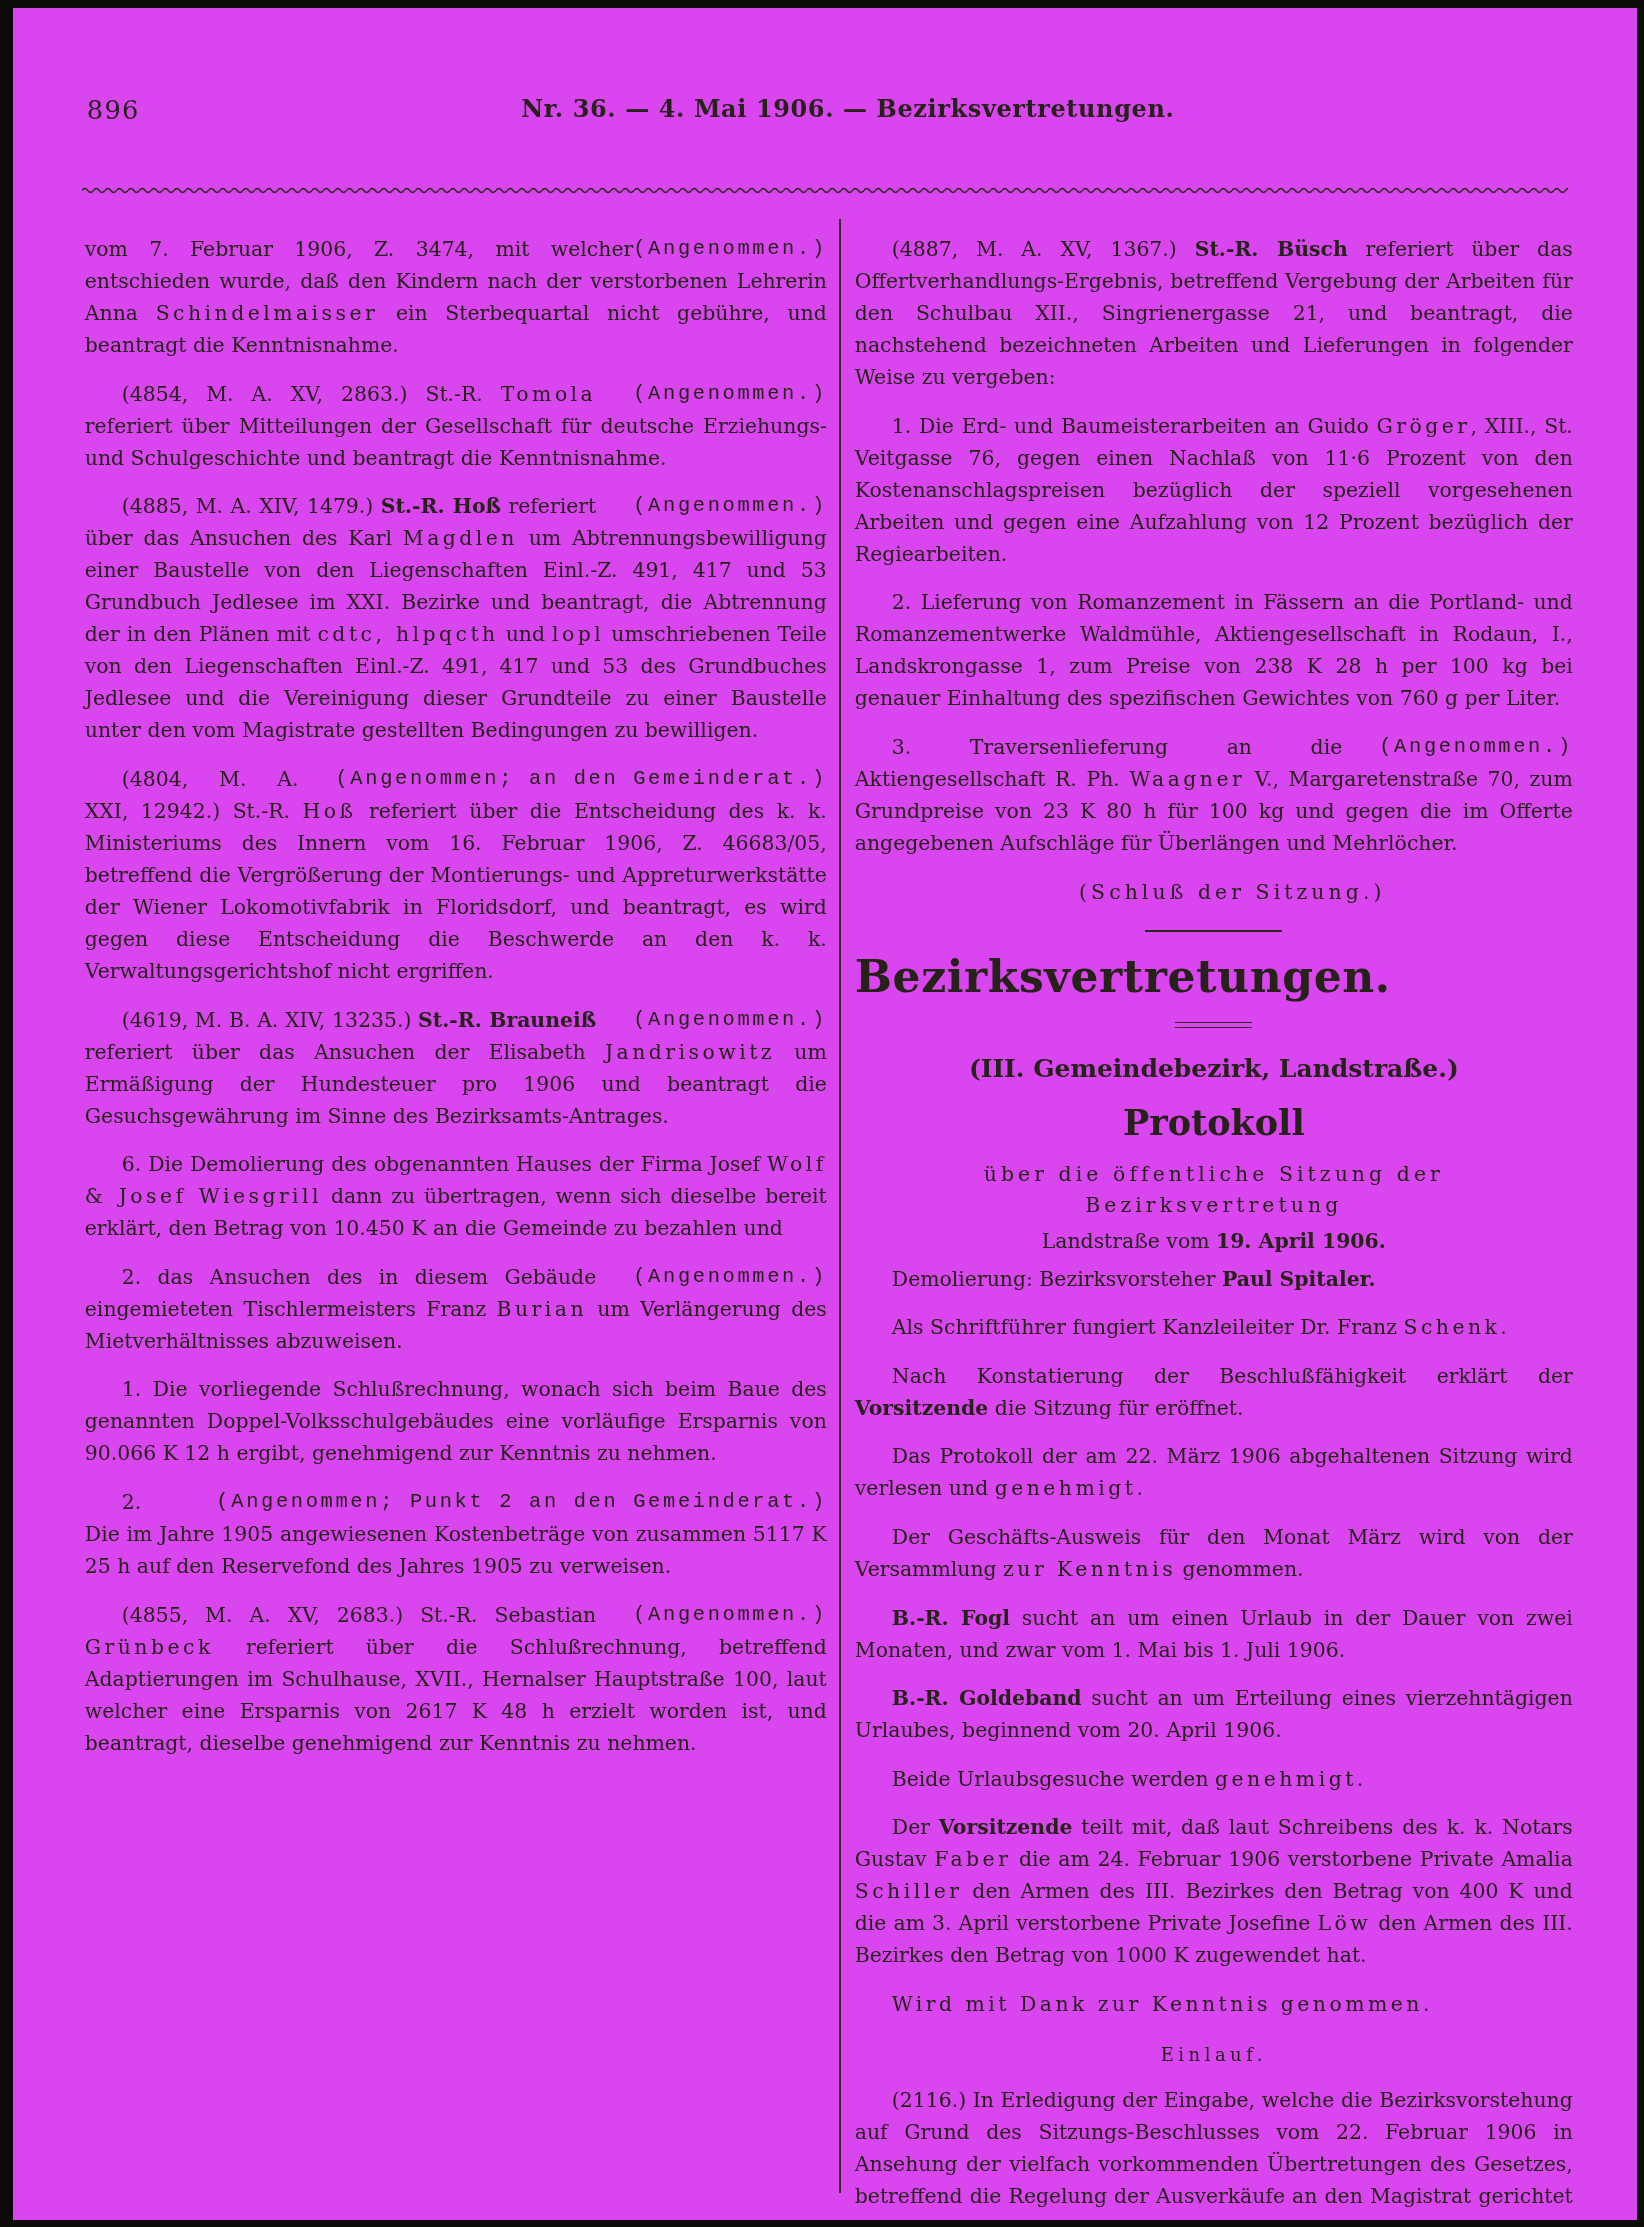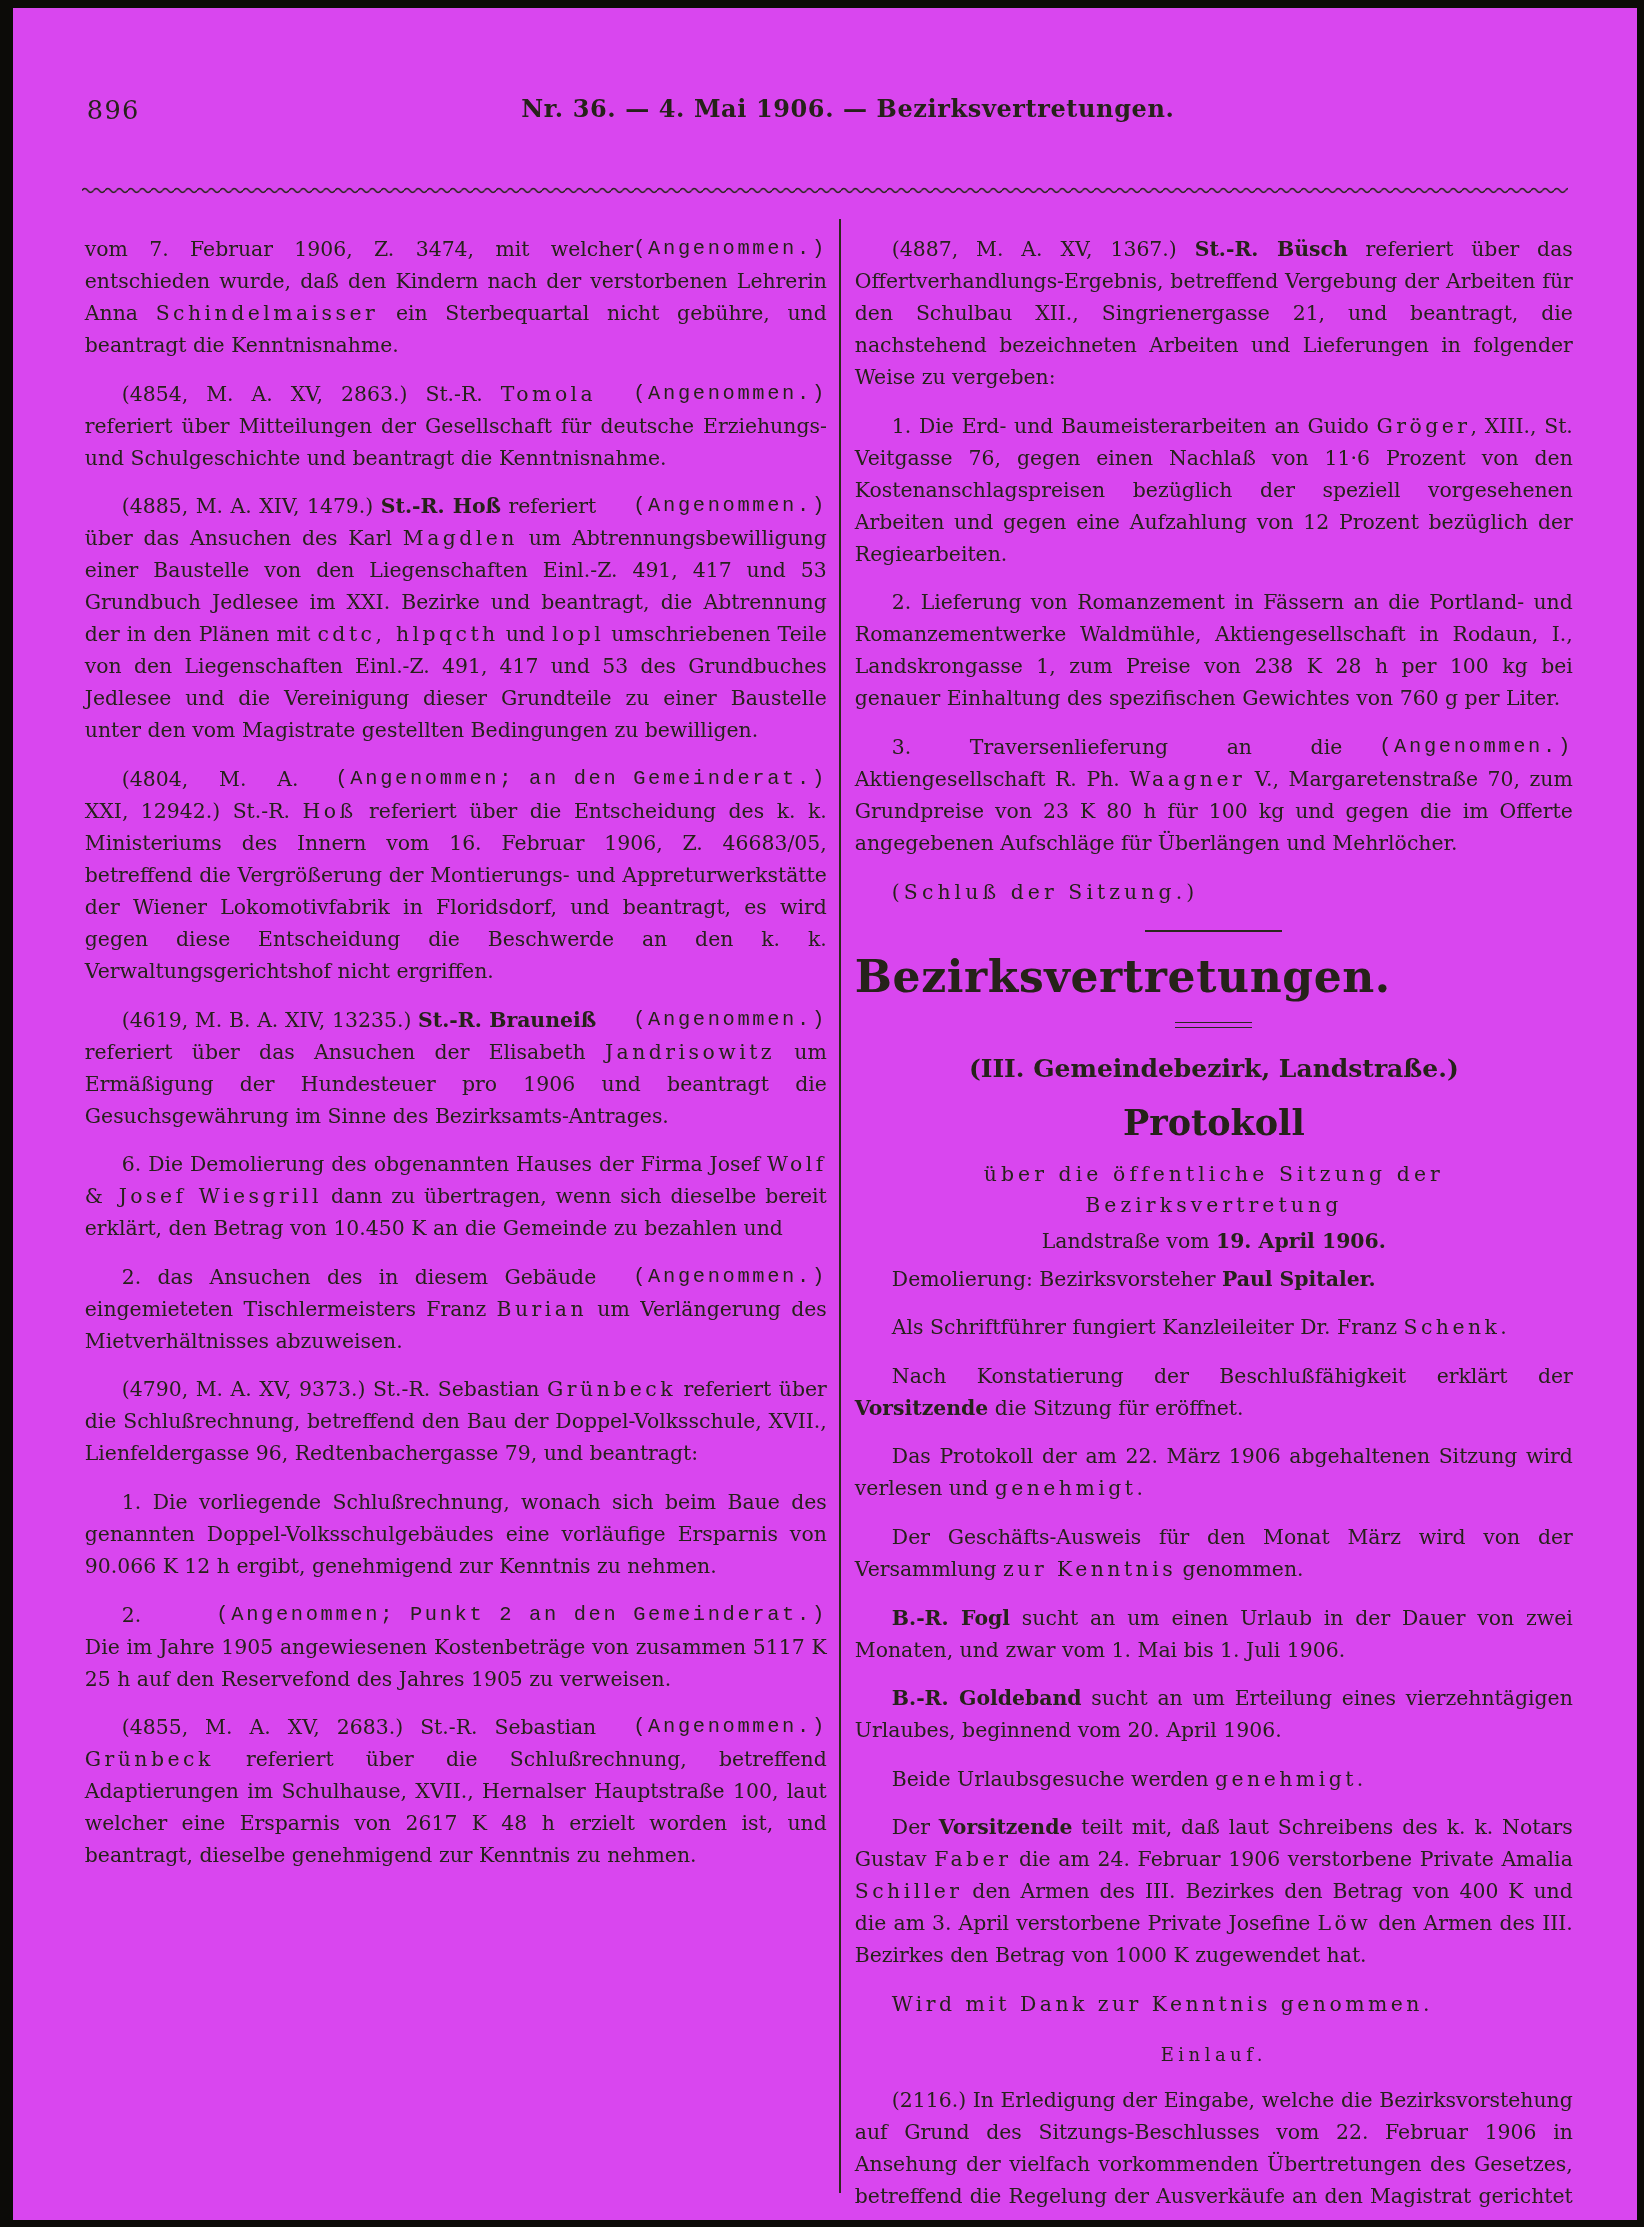--- a/index.html
+++ b/index.html
@@ -45,21 +45,21 @@
     text-align: justify; text-indent: 37px;
   }
   .noindent { text-indent: 0; }
   .sperr { letter-spacing: 0.17em; }
   .bold  { font-weight: bold; }
   .tail  { float: right; letter-spacing: 0.13em; font-family: Liberation Mono, monospace; }
 
   .schluss {
     font-size: 20.4px; line-height: 32px;
     text-indent: 37px; letter-spacing: 0.2em;
-    margin-bottom: 3.8px; text-align: left;
+    margin-bottom: 3.8px; text-align: center;
   }
   .rule-short {
     width: 137px; border-top: 2.6px solid #2b271e;
     margin: 22px auto 3.8px auto; height: 0;
   }
   .h-big {
     font-size: 44px; font-weight: bold; text-align: left;
     text-indent: 0; margin: 19px 0 20px 0; letter-spacing: 0.6px;
   }
   .rule-double {
@@ -106,21 +106,20 @@
   <div class="v-divider"></div>
 
   <div id="col-left" class="col">
       <div class="block body noindent"><span class="tail">(Angenommen.)</span><span>vom 7. Februar 1906, Z. 3474, mit welcher entschieden wurde, daß den Kindern nach der verstorbenen Lehrerin Anna </span><span class="sperr">Schindelmaisser</span><span> ein Sterbequartal nicht gebühre, und beantragt die Kenntnisnahme.</span></div>
       <div class="block body"><span class="tail">(Angenommen.)</span><span>(4854, M. A. XV, 2863.) St.-R. </span><span class="sperr">Tomola</span><span> referiert über Mitteilungen der Gesellschaft für deutsche Erziehungs- und Schulgeschichte und beantragt die Kenntnisnahme.</span></div>
       <div class="block body"><span class="tail">(Angenommen.)</span><span>(4885, M. A. XIV, 1479.) </span><span class="bold">St.-R. Hoß</span><span> referiert über das Ansuchen des Karl </span><span class="sperr">Magdlen</span><span> um Abtrennungsbewilligung einer Baustelle von den Liegenschaften Einl.-Z. 491, 417 und 53 Grundbuch Jedlesee im XXI. Bezirke und beantragt, die Abtrennung der in den Plänen mit </span><span class="sperr">cdtc, hlpqcth</span><span> und </span><span class="sperr">lopl</span><span> umschriebenen Teile von den Liegenschaften Einl.-Z. 491, 417 und 53 des Grundbuches Jedlesee und die Vereinigung dieser Grundteile zu einer Baustelle unter den vom Magistrate gestellten Bedingungen zu bewilligen.</span></div>
       <div class="block body"><span class="tail">(Angenommen; an den Gemeinderat.)</span><span>(4804, M. A. XXI, 12942.) St.-R. </span><span class="sperr">Hoß</span><span> referiert über die Entscheidung des k. k. Ministeriums des Innern vom 16. Februar 1906, Z. 46683/05, betreffend die Vergrößerung der Montierungs- und Appreturwerkstätte der Wiener Lokomotivfabrik in Floridsdorf, und beantragt, es wird gegen diese Entscheidung die Beschwerde an den k. k. Verwaltungsgerichtshof nicht ergriffen.</span></div>
       <div class="block body"><span class="tail">(Angenommen.)</span><span>(4619, M. B. A. XIV, 13235.) </span><span class="bold">St.-R. Brauneiß</span><span> referiert über das Ansuchen der Elisabeth </span><span class="sperr">Jandrisowitz</span><span> um Ermäßigung der Hundesteuer pro 1906 und beantragt die Gesuchsgewährung im Sinne des Bezirksamts-Antrages.</span></div>
       <div class="block body"><span>6. Die Demolierung des obgenannten Hauses der Firma Josef </span><span class="sperr">Wolf &amp; Josef Wiesgrill</span><span> dann zu übertragen, wenn sich dieselbe bereit erklärt, den Betrag von 10.450 K an die Gemeinde zu bezahlen und</span></div>
       <div class="block body"><span class="tail">(Angenommen.)</span><span>2. das Ansuchen des in diesem Gebäude eingemieteten Tischlermeisters Franz </span><span class="sperr">Burian</span><span> um Verlängerung des Mietverhältnisses abzuweisen.</span></div>
-      <div class="block body"><span>(4790, M. A. XV, 9373.) St.-R. Sebastian </span><span class="sperr">Grünbeck</span><span> referiert über die Schlußrechnung, betreffend den Bau der Doppel-Volksschule, XVII., Lienfeldergasse 96, Redtenbachergasse 79, und beantragt:</span></div>
       <div class="block body"><span>1. Die vorliegende Schlußrechnung, wonach sich beim Baue des genannten Doppel-Volksschulgebäudes eine vorläufige Ersparnis von 90.066 K 12 h ergibt, genehmigend zur Kenntnis zu nehmen.</span></div>
       <div class="block body"><span class="tail">(Angenommen; Punkt 2 an den Gemeinderat.)</span><span>2. Die im Jahre 1905 angewiesenen Kostenbeträge von zusammen 5117 K 25 h auf den Reservefond des Jahres 1905 zu verweisen.</span></div>
       <div class="block body"><span class="tail">(Angenommen.)</span><span>(4855, M. A. XV, 2683.) St.-R. Sebastian </span><span class="sperr">Grünbeck</span><span> referiert über die Schlußrechnung, betreffend Adaptierungen im Schulhause, XVII., Hernalser Hauptstraße 100, laut welcher eine Ersparnis von 2617 K 48 h erzielt worden ist, und beantragt, dieselbe genehmigend zur Kenntnis zu nehmen.</span></div>
     </div>
   <div id="col-right" class="col">
       <div class="block body"><span>(4887, M. A. XV, 1367.) </span><span class="bold">St.-R. Büsch</span><span> referiert über das Offertverhandlungs-Ergebnis, betreffend Vergebung der Arbeiten für den Schulbau XII., Singrienergasse 21, und beantragt, die nachstehend bezeichneten Arbeiten und Lieferungen in folgender Weise zu vergeben:</span></div>
       <div class="block body"><span>1. Die Erd- und Baumeisterarbeiten an Guido </span><span class="sperr">Gröger</span><span>, XIII., St. Veitgasse 76, gegen einen Nachlaß von 11·6 Prozent von den Kostenanschlagspreisen bezüglich der speziell vorgesehenen Arbeiten und gegen eine Aufzahlung von 12 Prozent bezüglich der Regiearbeiten.</span></div>
       <div class="block body"><span>2. Lieferung von Romanzement in Fässern an die Portland- und Romanzementwerke Waldmühle, Aktiengesellschaft in Rodaun, I., Landskrongasse 1, zum Preise von 238 K 28 h per 100 kg bei genauer Einhaltung des spezifischen Gewichtes von 760 g per Liter.</span></div>
       <div class="block body"><span class="tail">(Angenommen.)</span><span>3. Traversenlieferung an die Aktiengesellschaft R. Ph. </span><span class="sperr">Waagner</span><span> V., Margaretenstraße 70, zum Grundpreise von 23 K 80 h für 100 kg und gegen die im Offerte angegebenen Aufschläge für Überlängen und Mehrlöcher.</span></div>
       <div class="block schluss"><span>(Schluß der Sitzung.)</span></div>

